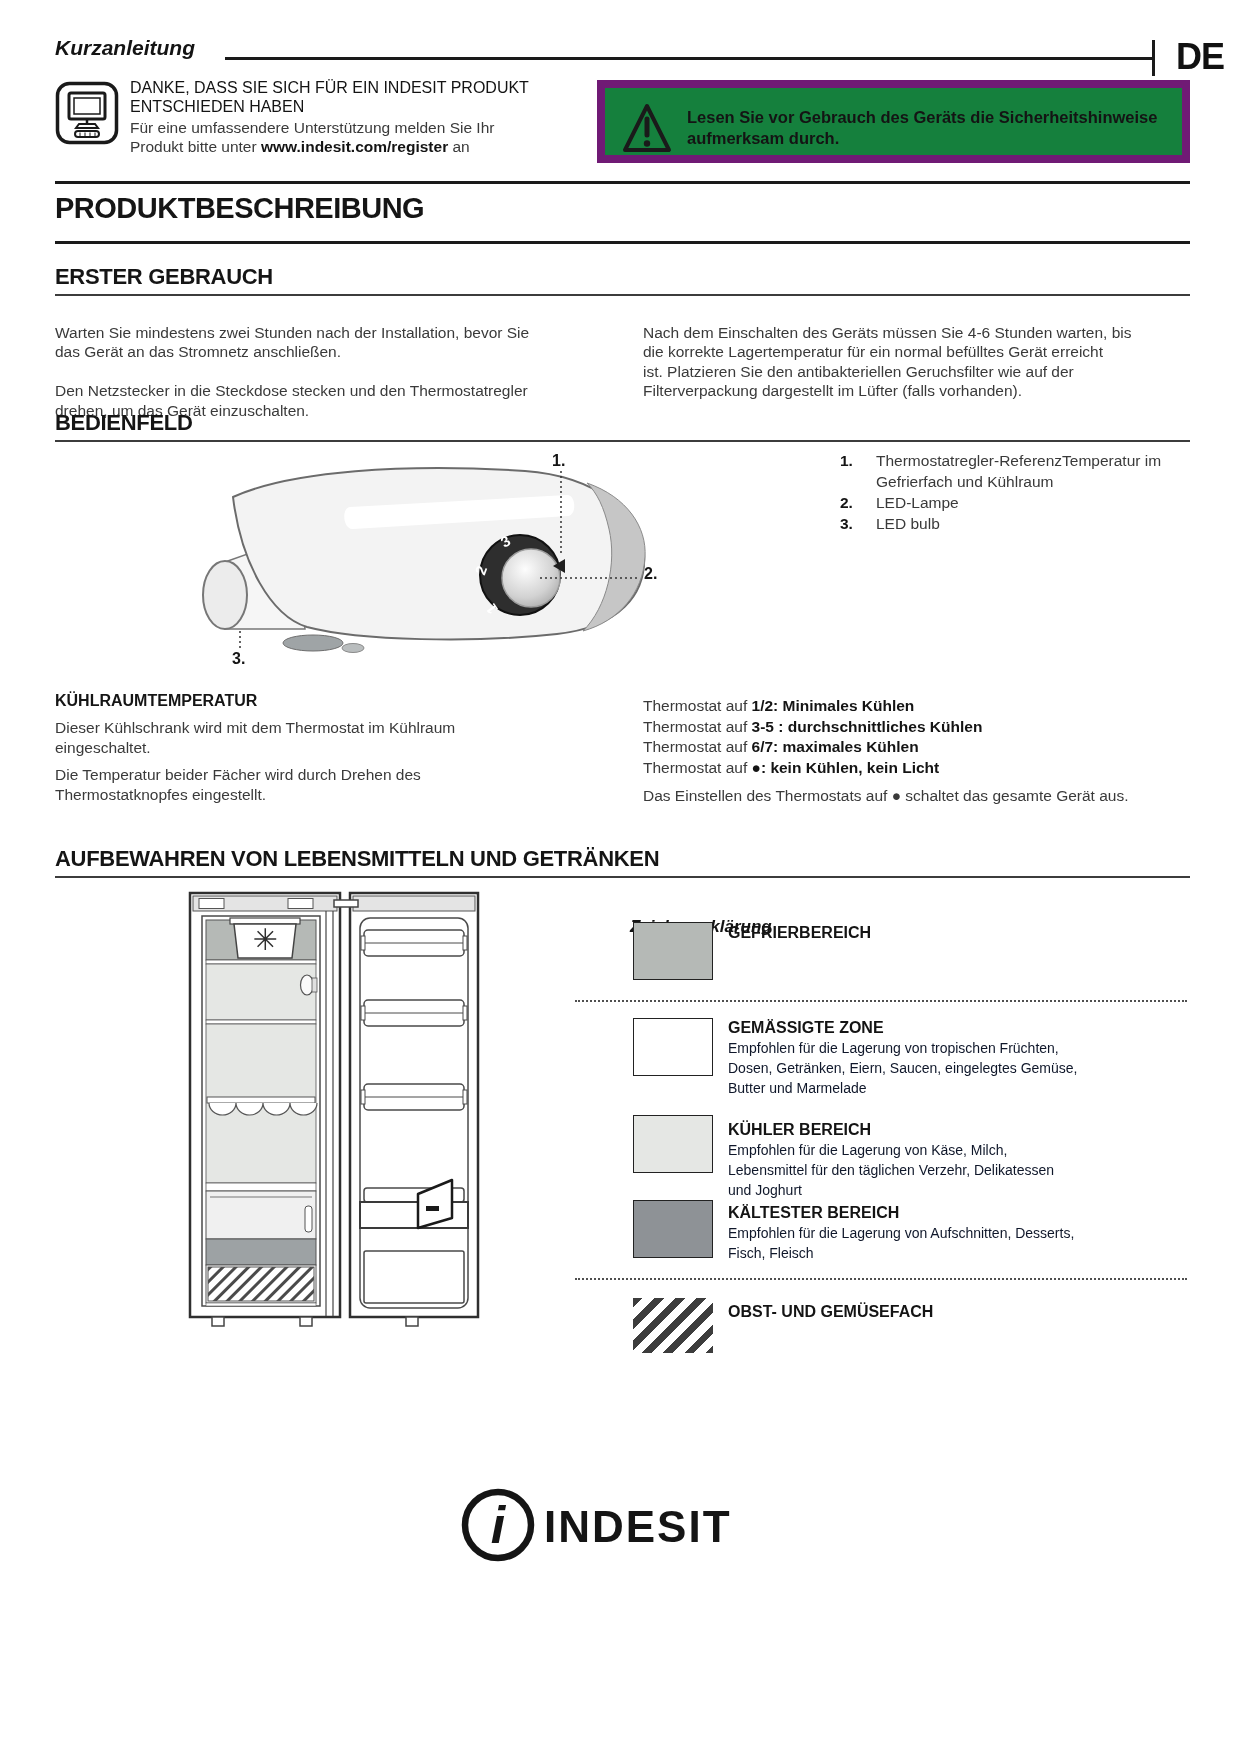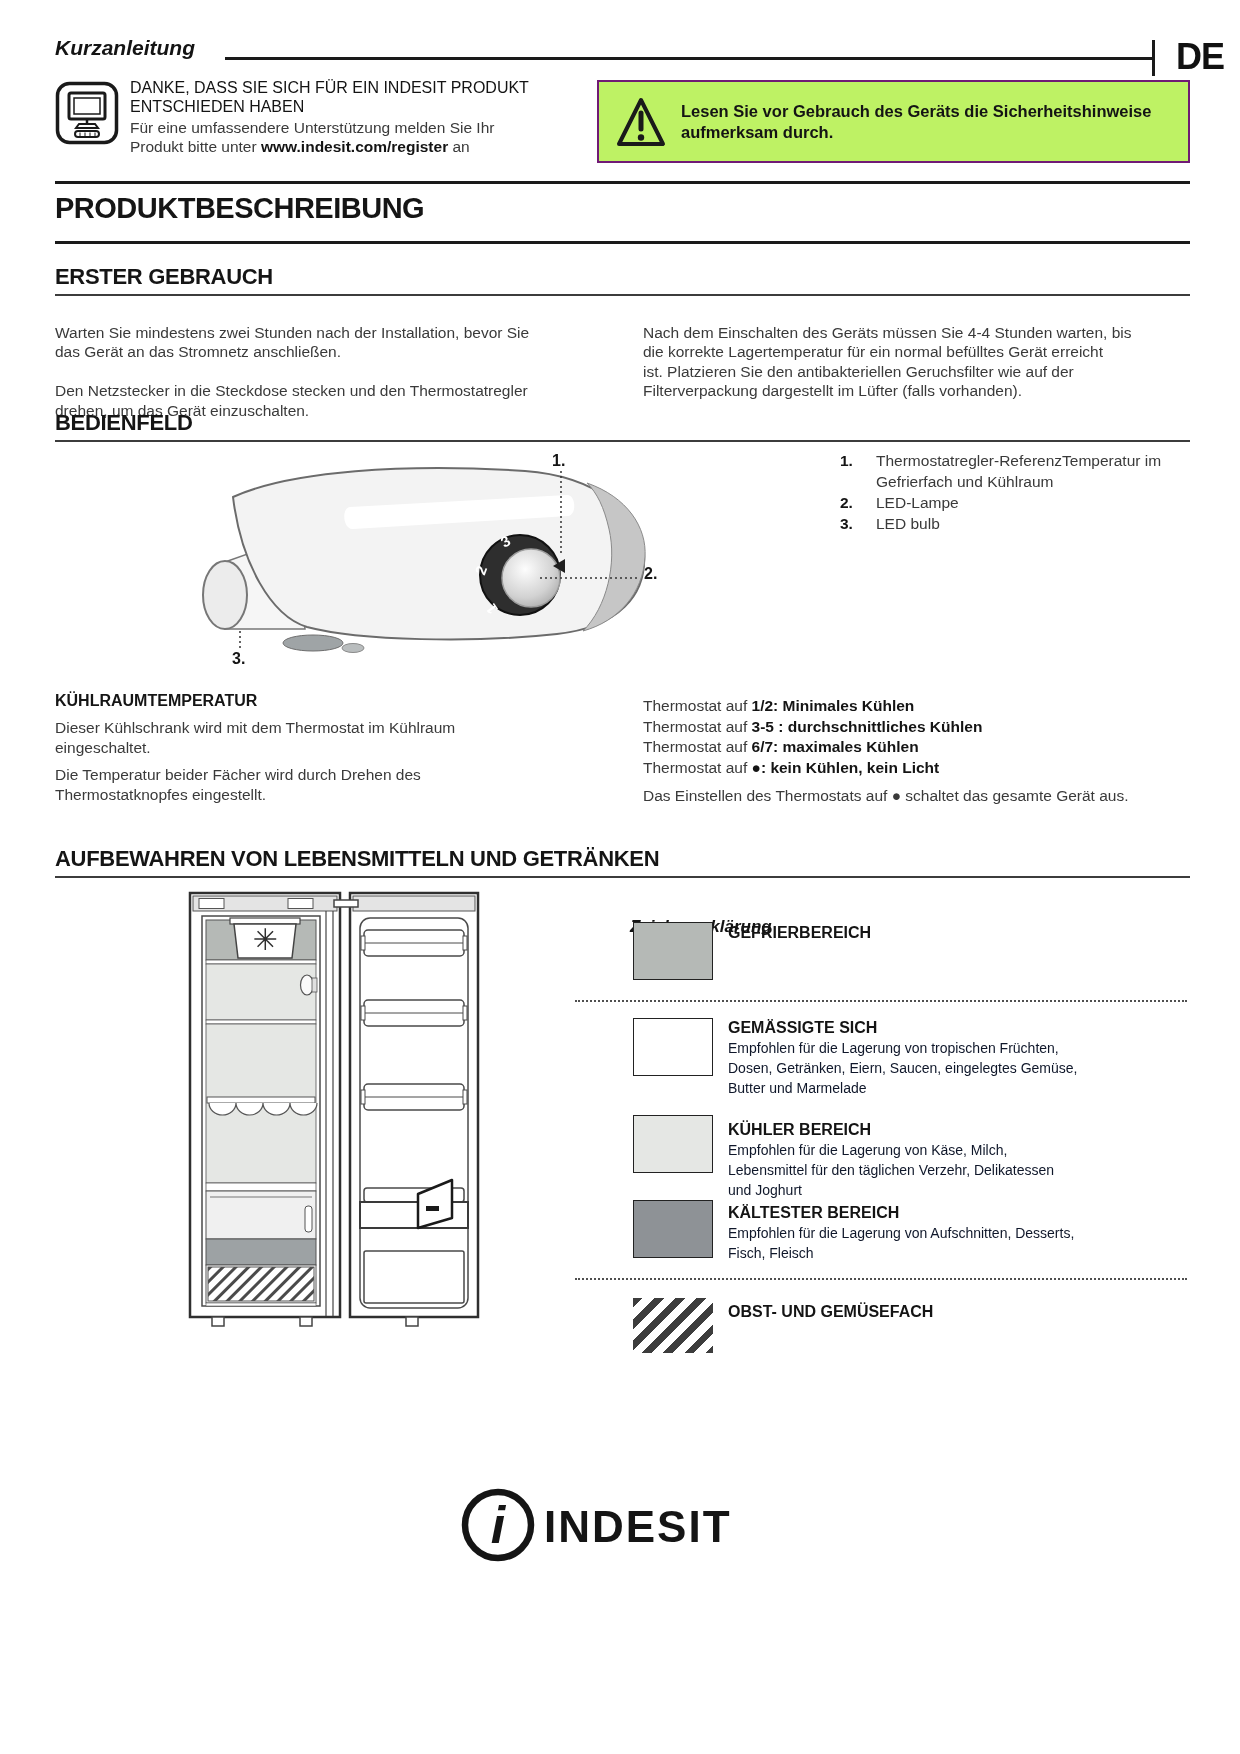--- a/index.html
+++ b/index.html
@@ -15,21 +15,21 @@
   .lang{font-size:36px;font-weight:bold;color:#111;letter-spacing:-1px;}
   .rule{background:#1a1a1a;height:2.5px;}
   .rule.thin{height:2px;background:#3c3c3c;}
   .h1{font-size:29px;font-weight:bold;color:#151515;letter-spacing:-0.5px;}
   .h2{font-size:22px;font-weight:bold;color:#151515;letter-spacing:-0.3px;}
   .h3{font-size:16px;font-weight:bold;color:#151515;}
   .body-text{font-size:15.5px;line-height:19.5px;color:#3a3a3a;}
   .b{font-weight:bold;color:#141414;}
   .thanks-title{font-size:16px;line-height:19px;font-weight:normal;color:#141414;white-space:pre-line;}
   .thanks-body{font-size:15.5px;line-height:18.5px;color:#3a3a3a;white-space:pre-line;margin-top:3px;}
-  .warn-box{background:#bef264;border:2px solid #701a75;box-sizing:border-box;}
+  .warn-box{background:#15803d;border:8px solid #701a75;box-sizing:border-box;}
   .warn-text{font-size:16.5px;line-height:21px;font-weight:bold;color:#141414;white-space:pre-line;}
   .callout{font-size:16px;font-weight:bold;color:#141414;}
   .leg-row{display:flex;font-size:15.5px;line-height:21px;}
   .leg-num{font-weight:bold;color:#141414;width:36px;flex:none;}
   .leg-text{color:#3a3a3a;}
   .set-line{font-size:15.5px;line-height:20.5px;color:#3a3a3a;}
   .legend-title{font-size:17px;font-weight:bold;font-style:italic;color:#141414;}
   .swatch{width:80px;height:58px;border:1.5px solid #222;box-sizing:border-box;}
   .swatch.sw-stripes{border:none;height:55px;
     background:repeating-linear-gradient(135deg,#3d3d3d 0 7px,#ffffff 7px 15px);}
@@ -81,21 +81,21 @@
 
 <div class="abs h2" style="left:55px;top:264px;">ERSTER GEBRAUCH</div>
 <div class="abs rule thin" style="left:55px;top:294px;width:1135px;"></div>
 <div class="abs body-text pre" style="left:55px;top:303px;width:540px;">
   <p>Warten Sie mindestens zwei Stunden nach der Installation, bevor Sie
 das Gerät an das Stromnetz anschließen.</p>
   <p>Den Netzstecker in die Steckdose stecken und den Thermostatregler
 drehen, um das Gerät einzuschalten.</p>
 </div>
 <div class="abs body-text pre" style="left:643px;top:303px;width:550px;">
-  <p>Nach dem Einschalten des Geräts müssen Sie 4-4 Stunden warten, bis
+  <p>Nach dem Einschalten des Geräts müssen Sie 4-6 Stunden warten, bis
 die korrekte Lagertemperatur für ein normal befülltes Gerät erreicht
 ist. Platzieren Sie den antibakteriellen Geruchsfilter wie auf der
 Filterverpackung dargestellt im Lüfter (falls vorhanden).</p>
 </div>
 
 <div class="abs h2" style="left:55px;top:410px;">BEDIENFELD</div>
 <div class="abs rule thin" style="left:55px;top:440px;width:1135px;"></div>
 
 <div class="abs" style="left:195px;top:445px;width:470px;height:235px;">
   <svg width="470" height="235" viewBox="0 0 470 235">
@@ -254,21 +254,21 @@
 <div class="abs" style="left:575px;top:888px;width:615px;">
   <div class="abs legend-title" style="left:55px;top:2px;margin-top:27px;">Zeichenerklärung</div>
 
   <div class="abs swatch" style="left: 58px; top: 34px; background: rgb(181, 185, 182);"></div>
   <div class="abs zone-name" style="left:153px;top:35px;">GEFRIERBEREICH</div>
 
   <div class="abs dotted-sep" style="left:0;top:112px;width:612px;"></div>
 
   <div class="abs swatch" style="left: 58px; top: 130px; background: rgb(255, 255, 255);"></div>
   <div class="abs" style="left:153px;top:130px;width:460px;">
-    <div class="zone-name">GEMÄSSIGTE SICH</div>
+    <div class="zone-name">GEMÄSSIGTE ZONE</div>
     <div class="zone-desc">Empfohlen für die Lagerung von tropischen Früchten,
 Dosen, Getränken, Eiern, Saucen, eingelegtes Gemüse,
 Butter und Marmelade</div>
   </div>
 
   <div class="abs swatch" style="left: 58px; top: 227px; background: rgb(229, 231, 228);"></div>
   <div class="abs" style="left:153px;top:232px;width:460px;">
     <div class="zone-name">KÜHLER BEREICH</div>
     <div class="zone-desc">Empfohlen für die Lagerung von Käse, Milch,
 Lebensmittel für den täglichen Verzehr, Delikatessen

